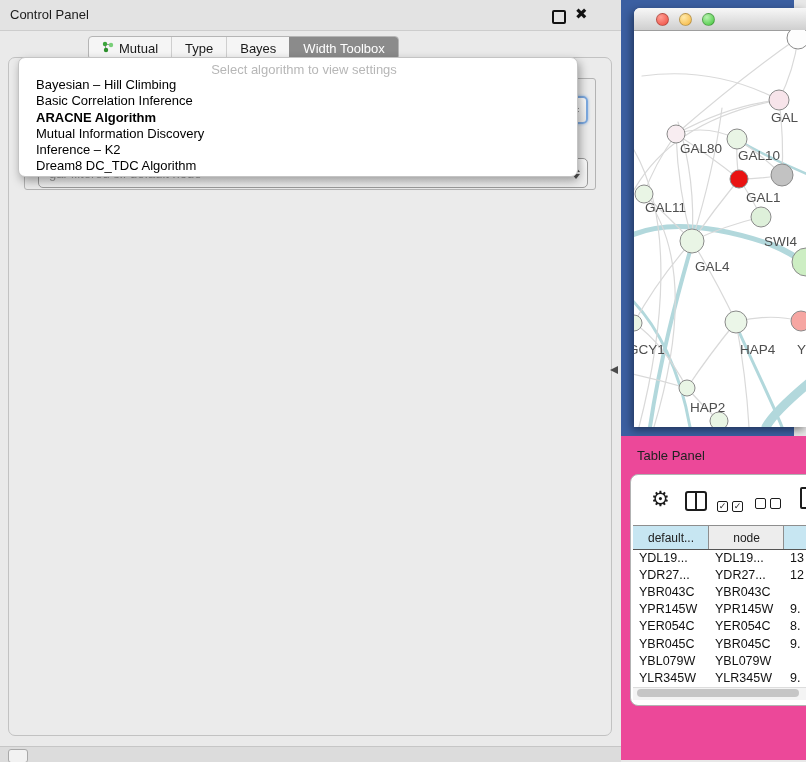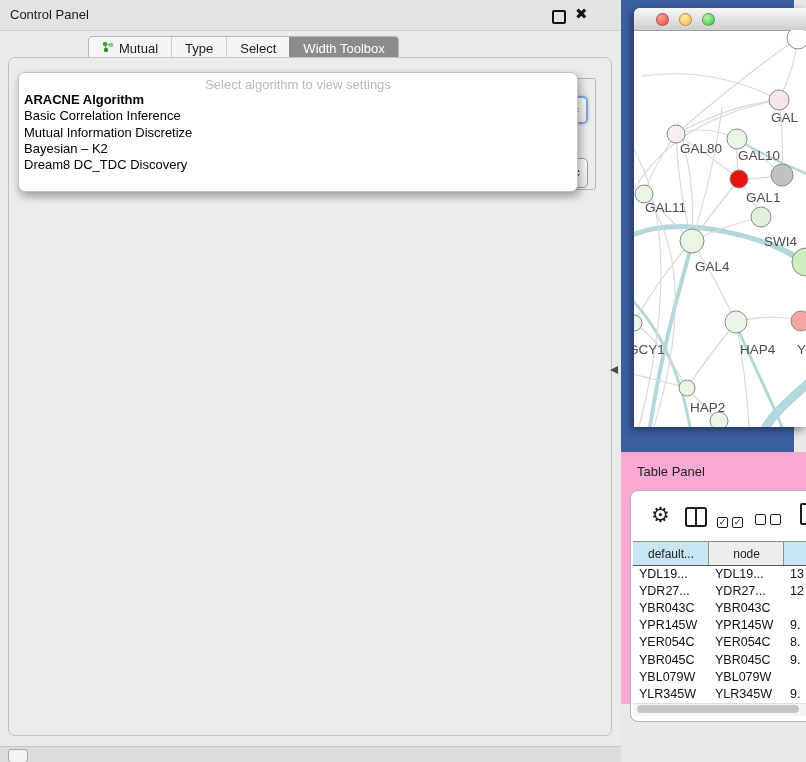--- a/index.html
+++ b/index.html
@@ -28,22 +28,22 @@
   .combo{background:linear-gradient(#fdfdfd,#ececec);border:1px solid #9b9b9b;border-radius:5px;
          display:flex;align-items:center;padding-left:10px;font-size:13px;color:#111;box-sizing:border-box;}
   .spin{position:absolute;right:7px;top:50%;transform:translateY(-50%);display:flex;flex-direction:column;gap:2px;}
   .spin i{display:block;width:0;height:0;border-left:4px solid transparent;border-right:4px solid transparent;}
   .spin .up{border-bottom:5px solid #555;}
   .spin .dn{border-top:5px solid #555;}
   #grp-frag{left:24px;top:78px;width:570px;height:110px;border:1px solid #b3b3b3;border-radius:3px;z-index:2;}
   #algo-combo{left:38px;top:96px;width:550px;height:28px;border:2px solid #7ca9e0;box-shadow:0 0 3px #8db6e6;z-index:3;}
   #table-combo{left:38px;top:158px;width:550px;height:30px;z-index:3;color:#9a9a9a;}
   
-  #popup{left:18px;top:72px;width:560px;height:120px;background:#fff;border:1px solid #c4c4c4;
-         border-radius:7px;box-shadow:2px 4px 10px rgba(0,0,0,.35);z-index:20;box-sizing:border-box;}
+  #popup{left:18px;top:57px;width:560px;height:120px;background:#fff;border:1px solid #c4c4c4;
+         border-radius:7px;box-shadow:2px 4px 10px rgba(0,0,0,.35);z-index:20;box-sizing:border-box;padding-left:12px;}
   #popup-header{margin-top:4px;text-align:center;font-size:13px;color:#b7b7b7;}
   .popup-item{height:16.3px;line-height:16.3px;padding-left:5px;font-size:13px;color:#000;white-space:nowrap;}
   .popup-item.bold{font-weight:bold;}
   
   #viewport{left:14px;top:182px;width:592px;height:486px;border:1px solid #ababab;background:#ebebeb;box-sizing:border-box;}
   .vtrack{left:590px;top:183px;width:15px;height:470px;background:#f1f1f1;border-left:1px solid #cfcfcf;}
   .vthumb{left:592px;top:188px;width:11px;height:455px;background:#bcbcbc;border-radius:5px;}
   .htrack{left:15px;top:654px;width:575px;height:13px;background:#f1f1f1;border-top:1px solid #d5d5d5;}
   .hthumb{left:19px;top:657px;width:565px;height:8px;background:#c2c2c2;border-radius:4px;}
   .grp{border:1px solid #a9a9a9;border-radius:3px;}
@@ -75,21 +75,21 @@
   #desktop{left:0;top:0;width:173px;height:452px;background:#3b5fa1;}
   #netwin{left:13px;top:8px;width:172px;height:419px;background:#fff;border-radius:6px 0 0 0;
           box-shadow:-2px 3px 9px rgba(0,0,0,.45);overflow:hidden;}
   #netwin-titlebar{left:0;top:0;width:172px;height:22px;background:linear-gradient(#f7f7f7,#cfcfcf);
                    border-bottom:1px solid #9e9e9e;}
   .light{top:5px;width:13px;height:13px;border-radius:50%;border:1px solid rgba(0,0,0,.25);box-sizing:border-box;}
   #light-red{left:22px;background:radial-gradient(circle at 35% 30%,#ff9d93,#ee4b3e);}
   #light-yellow{left:45px;background:radial-gradient(circle at 35% 30%,#ffe9a8,#f5b53d);}
   #light-green{left:68px;background:radial-gradient(circle at 35% 30%,#b8f3b0,#3ec437);}
   #net-canvas{left:0;top:22px;width:172px;height:397px;}
-  #table-section{left:0;top:452px;width:185px;height:252px;background:#f9a8d4;}
+  #table-section{left:0;top:436px;width:185px;height:324px;background:#ec4899;}
   #tp-title{left:16px;top:12px;font-size:13px;color:#222;}
   #tp-box{left:9px;top:38px;width:210px;height:230px;background:#fff;border:1px solid #b2b2b2;border-radius:8px;overflow:hidden;}
   .tp-ico{color:#1c1c1c;}
   #gear-ico{left:20px;top:12px;font-size:21px;font-weight:bold;}
   #split-ico{left:54px;top:16px;width:18px;height:16px;border:2px solid #1c1c1c;border-radius:3px;}
   #split-ico i{position:absolute;left:8px;top:0;width:2px;height:16px;background:#1c1c1c;}
   .cbx{display:inline-block;width:9px;height:9px;border:1.5px solid #1c1c1c;border-radius:2px;
        font-size:9px;line-height:9px;text-align:center;color:#1c1c1c;margin-right:4px;}
   #checked-pair{left:86px;top:20px;}
   #unchecked-pair{left:124px;top:20px;}
@@ -123,21 +123,21 @@
             <circle cx="3" cy="3" r="2.2" fill="#3aa43a"></circle>
             <circle cx="9" cy="4" r="2.2" fill="#79cf79"></circle>
             <circle cx="4" cy="9" r="2.2" fill="#2c8f2c"></circle>
           </svg></span>
         <span>Mutual</span>
       </div>
       <div class="tab">
         <span>Type</span>
       </div>
       <div class="tab">
-        <span>Select</span>
+        <span>Bayes</span>
       </div>
       <div class="tab sel">
         <span>Width Toolbox</span>
       </div>
     </div>
 
   <div class="abs" id="panel"></div>
 
   <div class="abs" id="grp-frag"></div>
   <div class="abs combo" id="algo-combo">
@@ -150,25 +150,26 @@
     <span>gal-filtered sif default node</span>
     <span class="spin">
         <i class="up"></i>
         <i class="dn"></i>
       </span>
   </div>
 
   <div class="abs" id="popup">
     <div id="popup-header">Select algorithm to view settings</div>
     <div id="popup-list">
+        <div class="popup-item">Bayesian – Hill Climbing</div>
+        <div class="popup-item">Basic Correlation Inference</div>
         <div class="popup-item bold">ARACNE Algorithm</div>
-        <div class="popup-item">Basic Correlation Inference</div>
-        <div class="popup-item">Mutual Information Discretize</div>
-        <div class="popup-item">Bayesian – K2</div>
-        <div class="popup-item">Dream8 DC_TDC Discovery</div>
+        <div class="popup-item">Mutual Information Discovery</div>
+        <div class="popup-item">Inference – K2</div>
+        <div class="popup-item">Dream8 DC_TDC Algorithm</div>
       </div>
   </div>
 
   <div class="abs" id="viewport"></div>
   <div class="abs vtrack"></div>
   <div class="abs vthumb"></div>
   <div class="abs htrack"></div>
   <div class="abs hthumb"></div>
 
   <div class="abs grp" style="left:20px;top:194px;width:560px;height:456px;">

